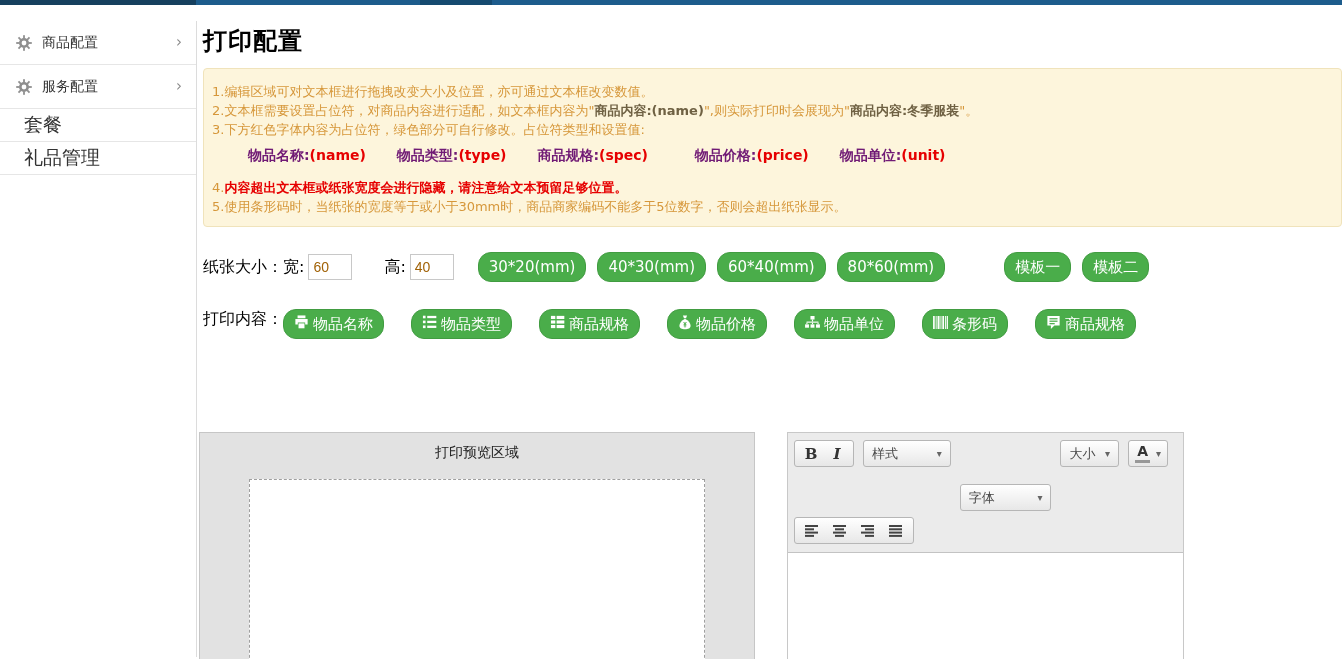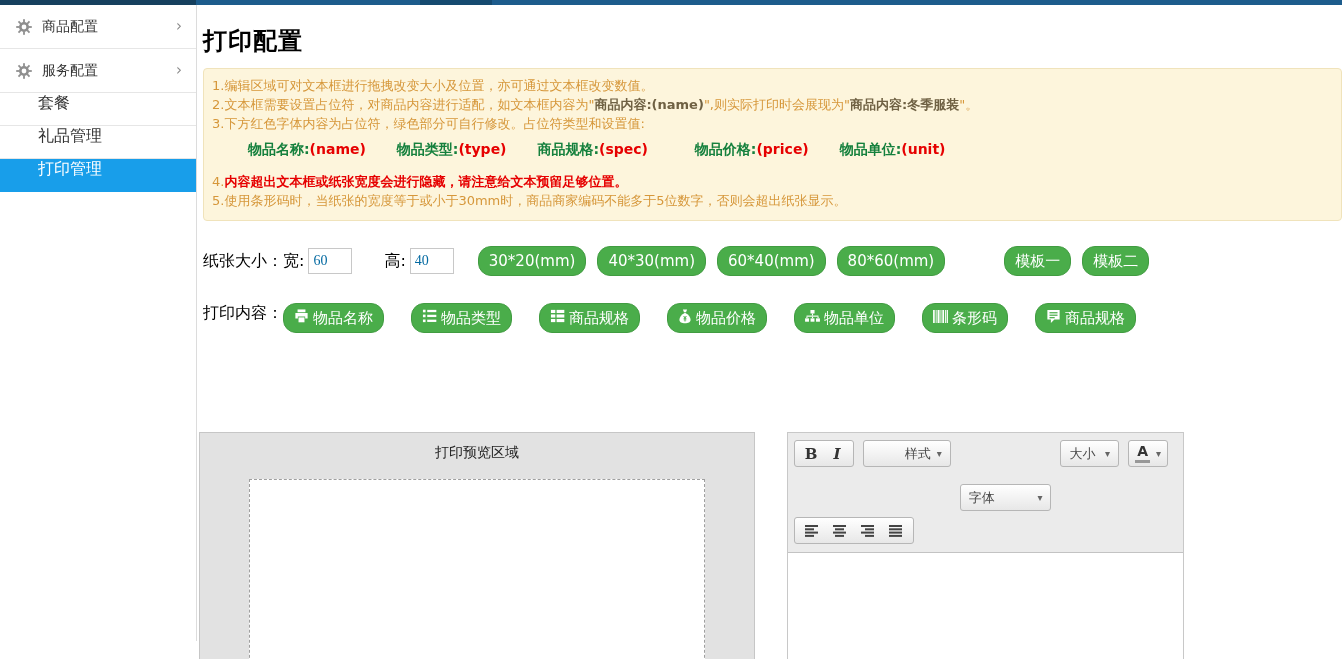--- a/index.html
+++ b/index.html
@@ -3,42 +3,42 @@
 <meta charset="utf-8">
 <style>
   * { margin:0; padding:0; box-sizing:border-box; }
   html,body { width:1342px; height:659px; overflow:hidden; background:#fff;
     font-family:"DejaVu Sans","Liberation Sans",sans-serif; }
   
   .topbar { position:absolute; left:0; top:0; width:1342px; height:5px; background:#1d5c8c; }
   .topbar .seg-left { position:absolute; left:0; top:0; width:196px; height:5px; background:#16405e; }
   .topbar .seg-dark { position:absolute; left:420px; top:0; width:72px; height:5px; background:#154a70; }
   
-  .sidebar { position:absolute; left:0; top:5px; width:197px; height:636px; background:#fff; border-right:1px solid #dcdcdc; }
+  .sidebar { position:absolute; left:0; top:21px; width:197px; height:636px; background:#fff; border-right:1px solid #dcdcdc; }
   .side-item { height:44px; display:flex; align-items:center; border-bottom:1px solid #e6e6e6; padding:0 14px 0 10px; font-size:14px; color:#333; cursor:pointer; }
   .side-item .gear { margin:0 10px 0 6px; display:inline-flex; }
   .side-item .chev { margin-left:auto; color:#888; font-size:15px; line-height:1; }
-  .side-sub { height:33px; display:flex; align-items:flex-start; border-bottom:1px solid #e6e6e6; padding-left:38px; font-size:16px; color:#333; cursor:pointer; }
+  .side-sub { height:33px; display:flex; align-items:center; border-bottom:1px solid #e6e6e6; padding-left:24px; font-size:19px; color:#333; cursor:pointer; }
   .side-sub.active { background:#189eea; color:#fff; border-bottom:1px solid #189eea; }
   
   .main { position:absolute; left:197px; top:15px; width:1145px; height:654px; }
   .page-title { font-size:24px; font-weight:bold; color:#000; margin:10px 0 0 6px; letter-spacing:1px; }
   .notice { margin:11px 0 0 6px; background:#fdf5dc; border:1px solid #f0e3bb; border-radius:4px;
-    padding:7px 10px 10px 8px; font-size:13px; line-height:19px; color:#d6973a; }
+    padding:13px 10px 10px 8px; font-size:13px; line-height:19px; color:#d6973a; }
   .seg-bold { font-weight:bold; color:#6f6143; }
   .ph-line { margin:6px 0 0 36px; font-size:14px; font-weight:bold; line-height:21px; }
   .ph-pair { margin-right:26px; display:inline-block; }
   .ph-pair.sp { margin-left:16px; }
-  .ph-label { color:#15803d; }
+  .ph-label { color:#701a75; }
   .ph-value { color:#e60000; }
   .l4 { margin-top:12px; }
   .l4-rest { color:#e60000; font-weight:bold; }
   
   .paper-row { margin:25px 0 0 6px; height:30px; display:flex; align-items:center; font-size:16px; color:#000; }
-  .num-input { width:44px; height:26px; border:1px solid #c8c8c8; font-size:14px; padding:2px 4px; color:#0369a1; margin:0 6px 0 4px; font-family:Liberation Serif, serif; }
+  .num-input { width:44px; height:26px; border:1px solid #c8c8c8; font-size:14px; padding:2px 4px; color:#a16207; margin:0 6px 0 4px; font-family:Liberation Sans, sans-serif; }
   .hi-label { margin-left:26px; }
   .btn-green { background:#4aad4a; border:1px solid #419c41; color:#fff; border-radius:13px; height:30px;
     padding:0 10px; font-size:15px; margin-right:11px; cursor:pointer; display:inline-flex; align-items:center; font-family:inherit; }
   .sizes { margin-left:18px; }
   .tpl-gap { margin-left:48px; }
   
   .content-row { margin:27px 0 0 6px; height:30px; display:flex; align-items:flex-start; font-size:16px; color:#000; }
   .btn-icon { margin-right:27px; }
   .btn-icon svg { margin-right:4px; }
   
@@ -49,21 +49,21 @@
   
   .editor { margin-left:32px; width:397px; height:470px; border:1px solid #c8c8c8; background:#fff; display:flex; flex-direction:column; }
   .toolbar { background:#ebebeb; border-bottom:1px solid #c3c3c3; padding:7px 6px 2px 6px; }
   .tb-row { display:flex; margin-bottom:6px; }
   .tb-group { background:linear-gradient(#ffffff,#e7e7e7); border:1px solid #b6b6b6; border-radius:3px;
     display:flex; align-items:center; height:27px; padding:0 3px; margin-right:9px; }
   .tb-btn { min-width:26px; text-align:center; font-size:15px; color:#333; cursor:pointer; padding:0 3px; }
   .tb-b { font-weight:bold; font-family:"DejaVu Serif","Liberation Serif",serif; }
   .tb-i { font-style:italic; font-weight:bold; font-family:"DejaVu Serif","Liberation Serif",serif; }
   .combo { justify-content:space-between; padding:0 8px; font-size:13px; color:#474747; cursor:pointer; }
-  .combo.w-style { width:90px;justify-content:flex-end; }
+  .combo.w-style { width:90px; }
   .combo.w-font { width:94px;margin-top:44px; }
   .combo.w-size { width:60px; }
   .caret { color:#666; font-size:10px; margin-left:6px; }
   .color-group { padding:0 6px; cursor:pointer; }
   .color-a { font-weight:bold; font-size:14px; color:#333; border-bottom:3px solid #989898; line-height:1.1; padding:0 2px; }
   .align-btn { padding:0 7px; cursor:pointer; display:inline-flex; align-items:center; }
   .edit-area { flex:1; background:#fff; }
 </style>
 </head>
 <body>
@@ -110,23 +110,20 @@
       </svg>
     </span>
     <span>服务配置</span>
     <span class="chev">›</span>
   </div>
   <div class="side-sub">
     <span>套餐</span>
   </div>
   <div class="side-sub">
     <span>礼品管理</span>
-  </div>
-  <div class="side-sub active">
-    <span>打印管理</span>
   </div>
 </div>
 
 <div class="main">
   <div class="page-title">打印配置</div>
 
   <div class="notice">
     <div><span>1.编辑区域可对文本框进行拖拽改变大小及位置，亦可通过文本框改变数值。</span></div>
     <div>
       <span>2.文本框需要设置占位符，对商品内容进行适配，如文本框内容为"</span><span class="seg-bold">商品内容:(name)</span><span>",则实际打印时会展现为"</span><span class="seg-bold">商品内容:冬季服装</span><span>"。</span>

